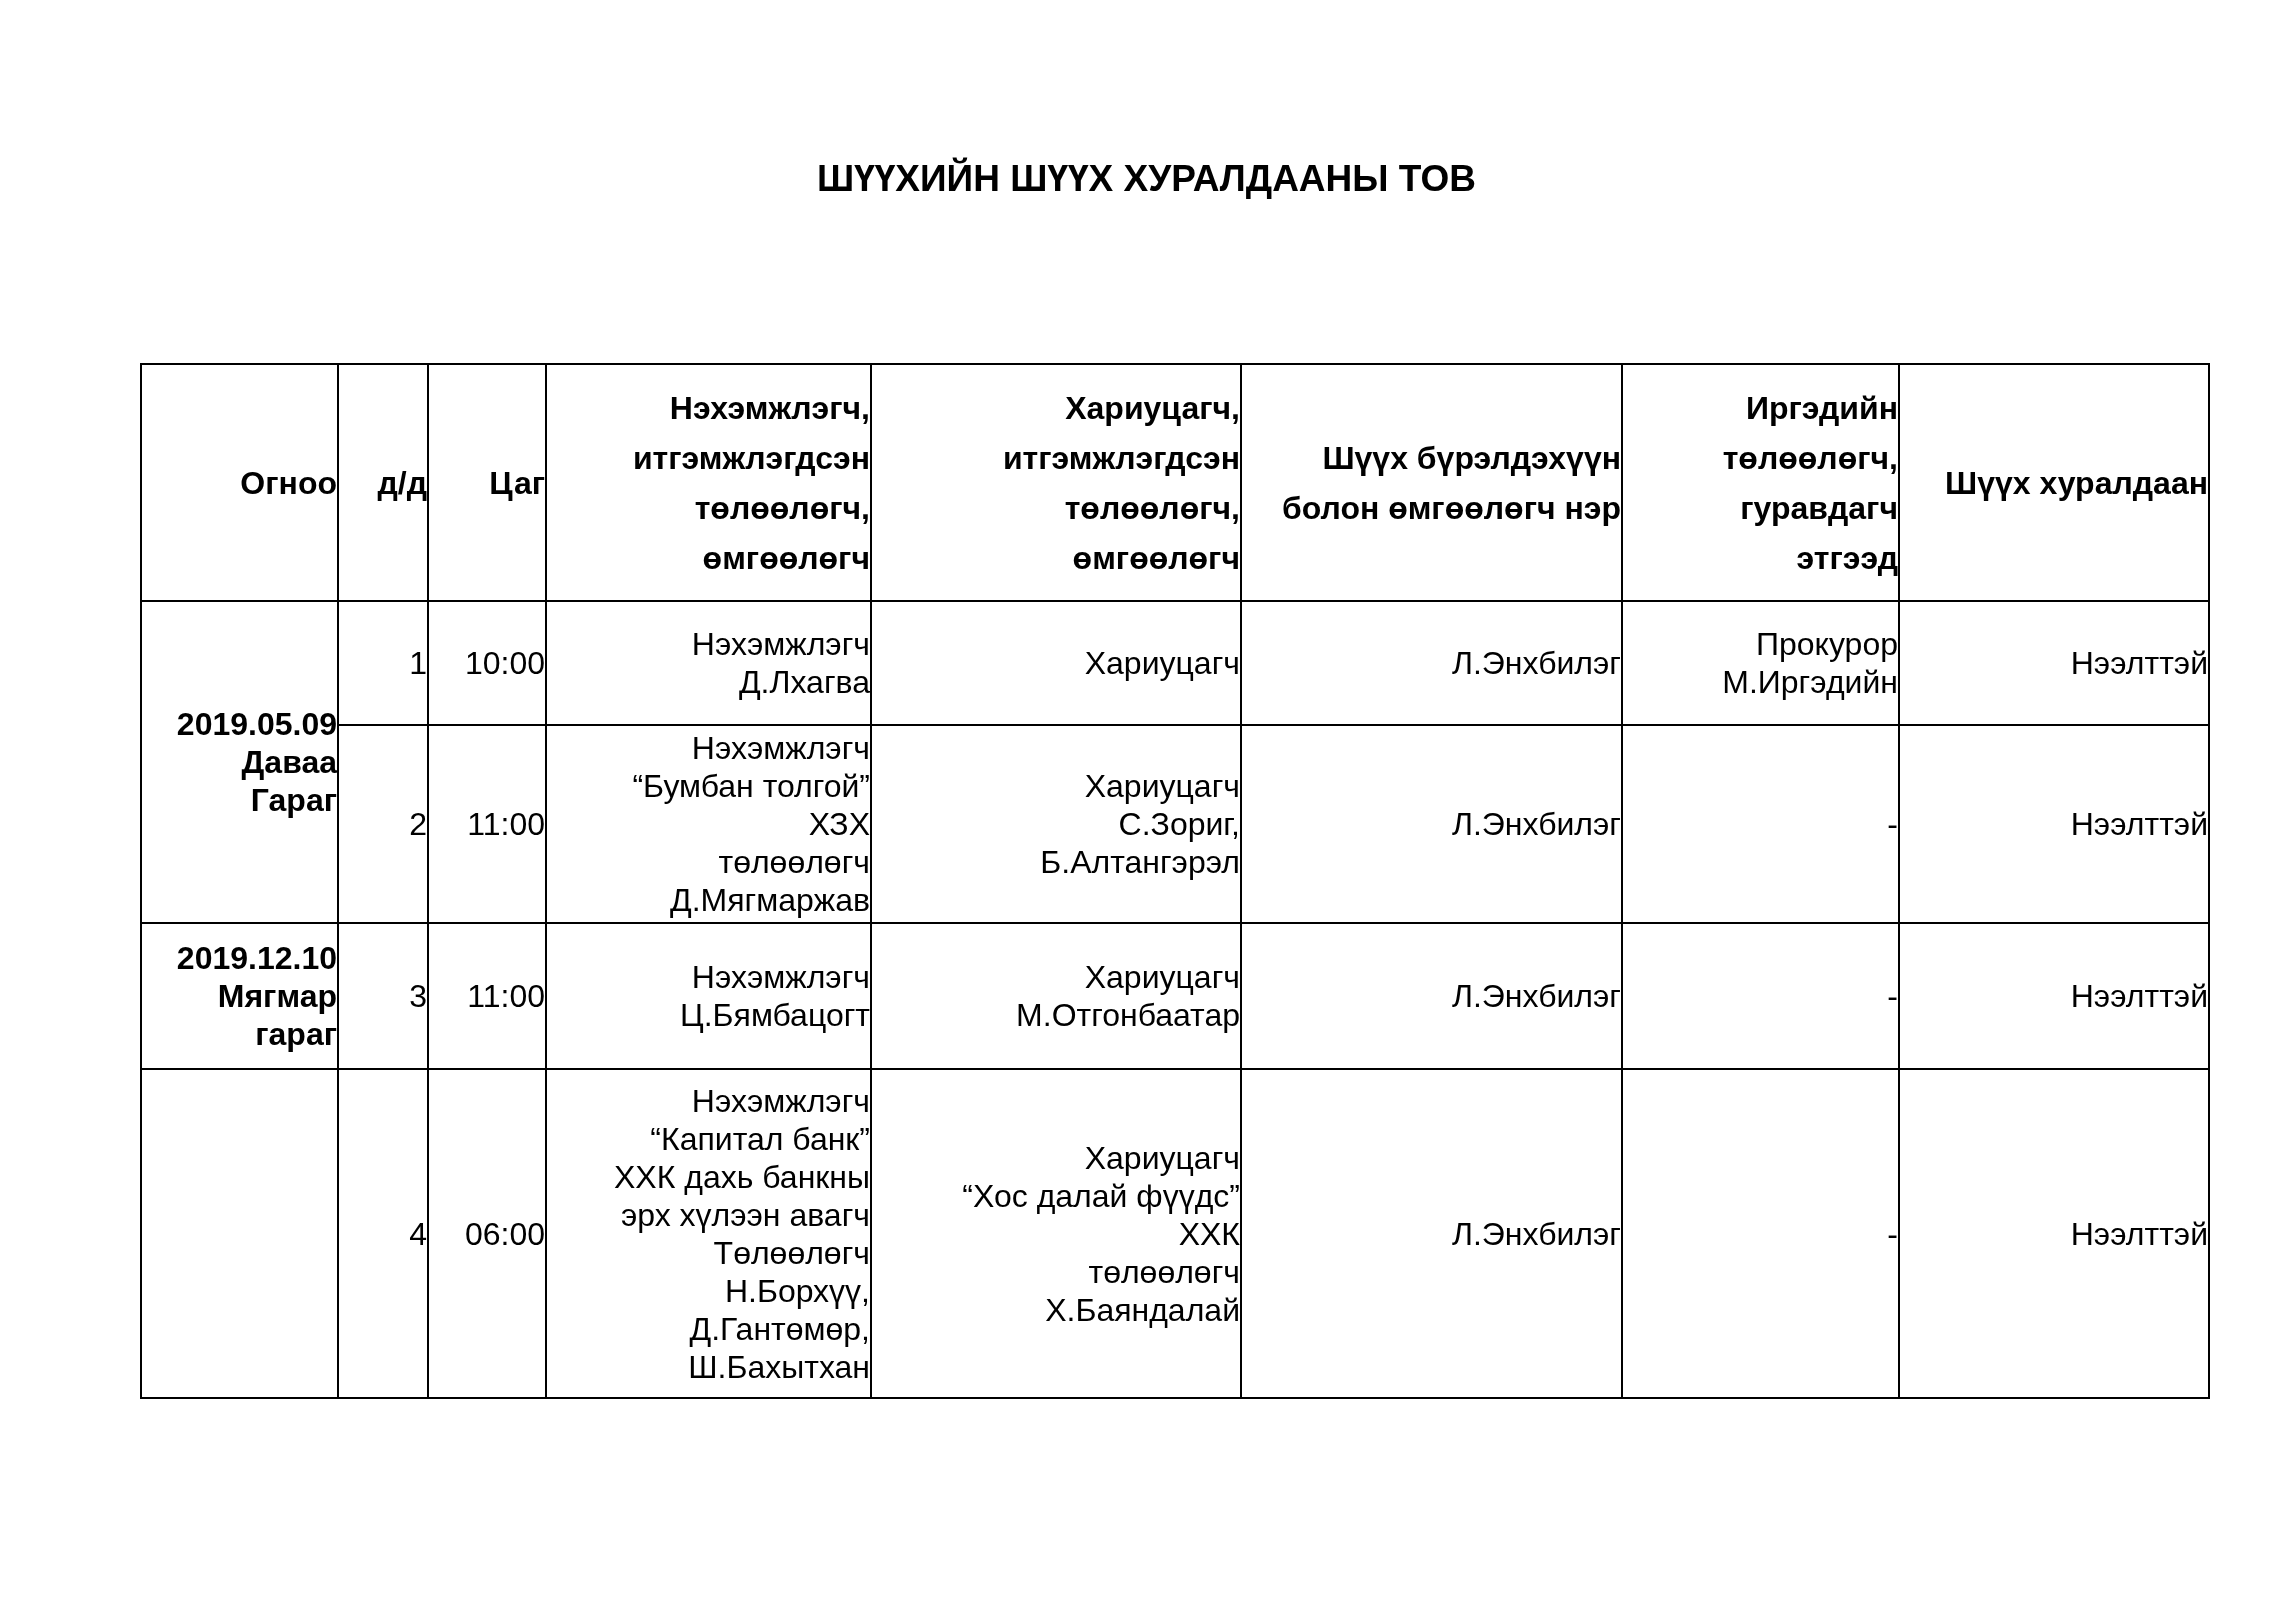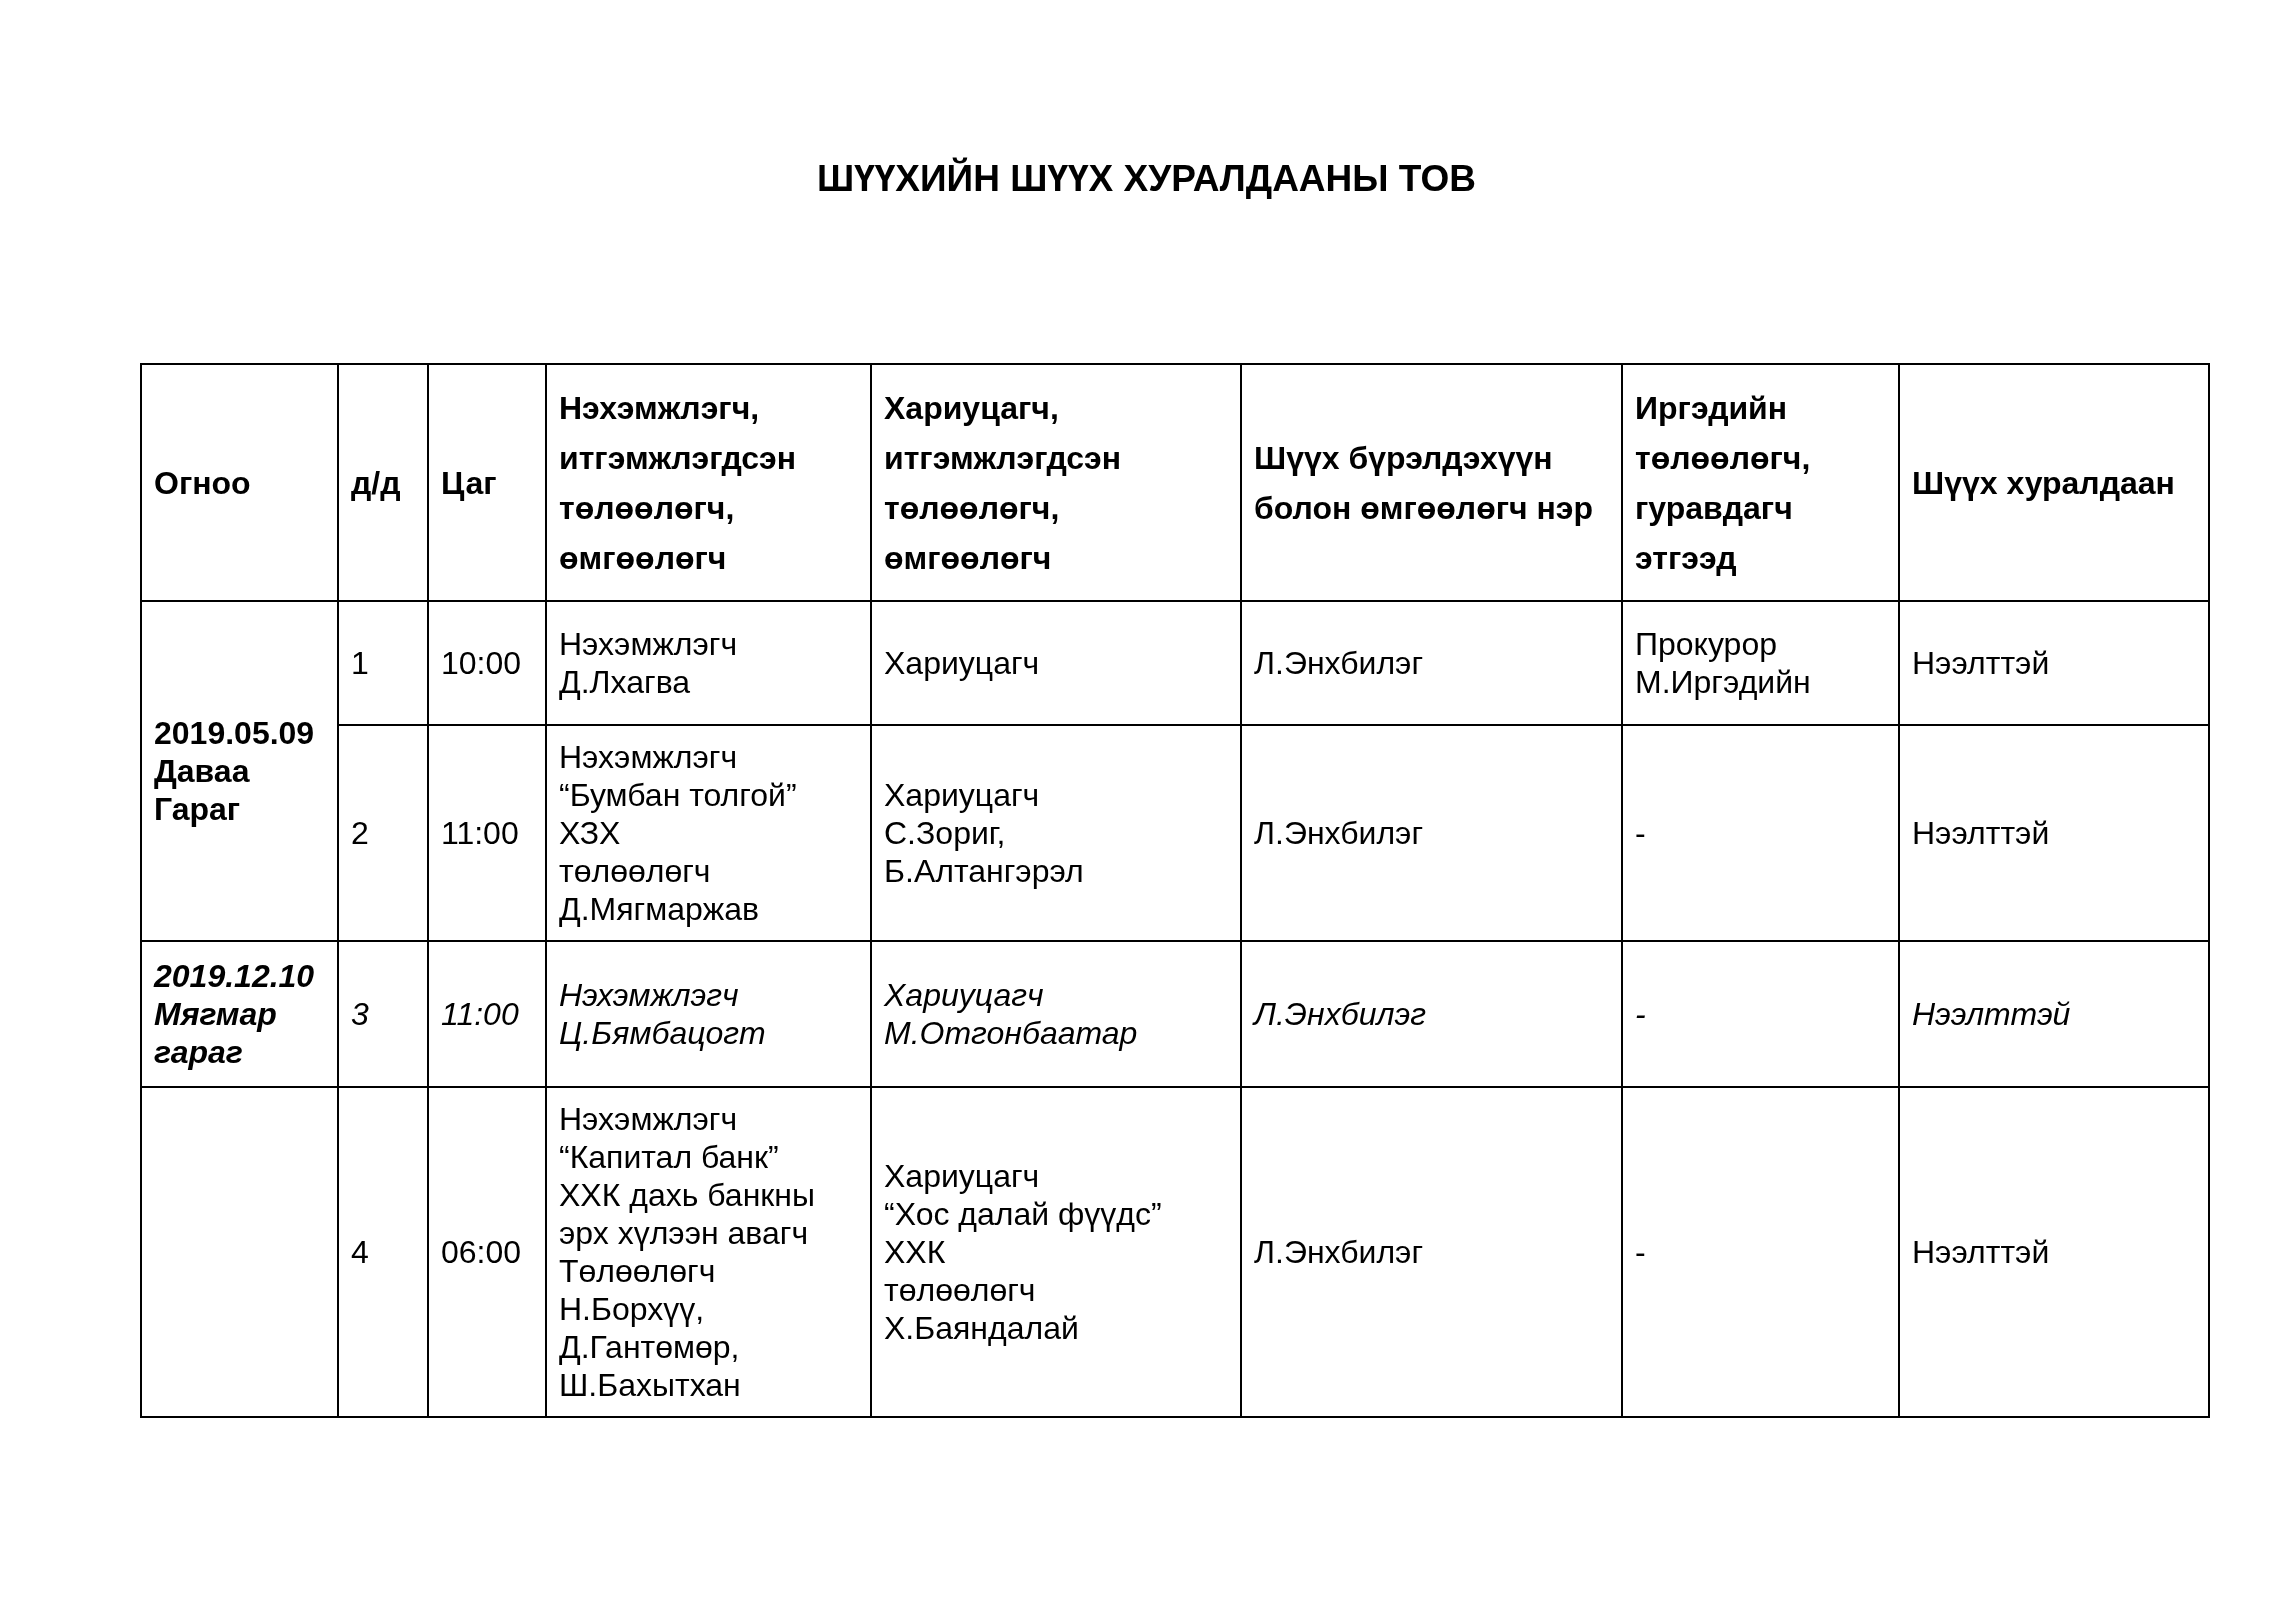--- a/index.html
+++ b/index.html
@@ -32,24 +32,24 @@
     left: 140px;
     top: 363px;
     width: 2069px;
     border-collapse: collapse;
     table-layout: fixed;
     border: 2.9px solid #000000;
   }
   table.schedule th,
   table.schedule td {
     border: 2.9px solid #000000;
-    text-align: left;
+    text-align: right;
     vertical-align: middle;
     white-space: pre-line;
-    padding: 12px;
+    padding: 0;
     overflow: hidden;
   }
   table.schedule th {
     font-weight: bold;
     font-size: 32px;
     line-height: 50px;
   }
   table.schedule td {
     font-size: 32px;
     line-height: 38px;
@@ -58,21 +58,21 @@
     font-weight: bold;
     line-height: 37px;
   }
   td.date-top {
     vertical-align: top;
     padding-top: 56px;
   }
   tr.header-row  { height: 237px; }
   tr.row-1 { height: 124px; }
   tr.row-2 { height: 198px; }
-  tr.row-3 { height: 146px; font-style: italic; }
+  tr.row-3 { height: 146px; }
   tr.row-4 { height: 329px; }
 </style>
 </head>
 <body>
 
 <div class="page">
 
   <div class="title-block">
     <div>ШҮҮХИЙН ШҮҮХ ХУРАЛДААНЫ ТОВ</div>
   </div>

